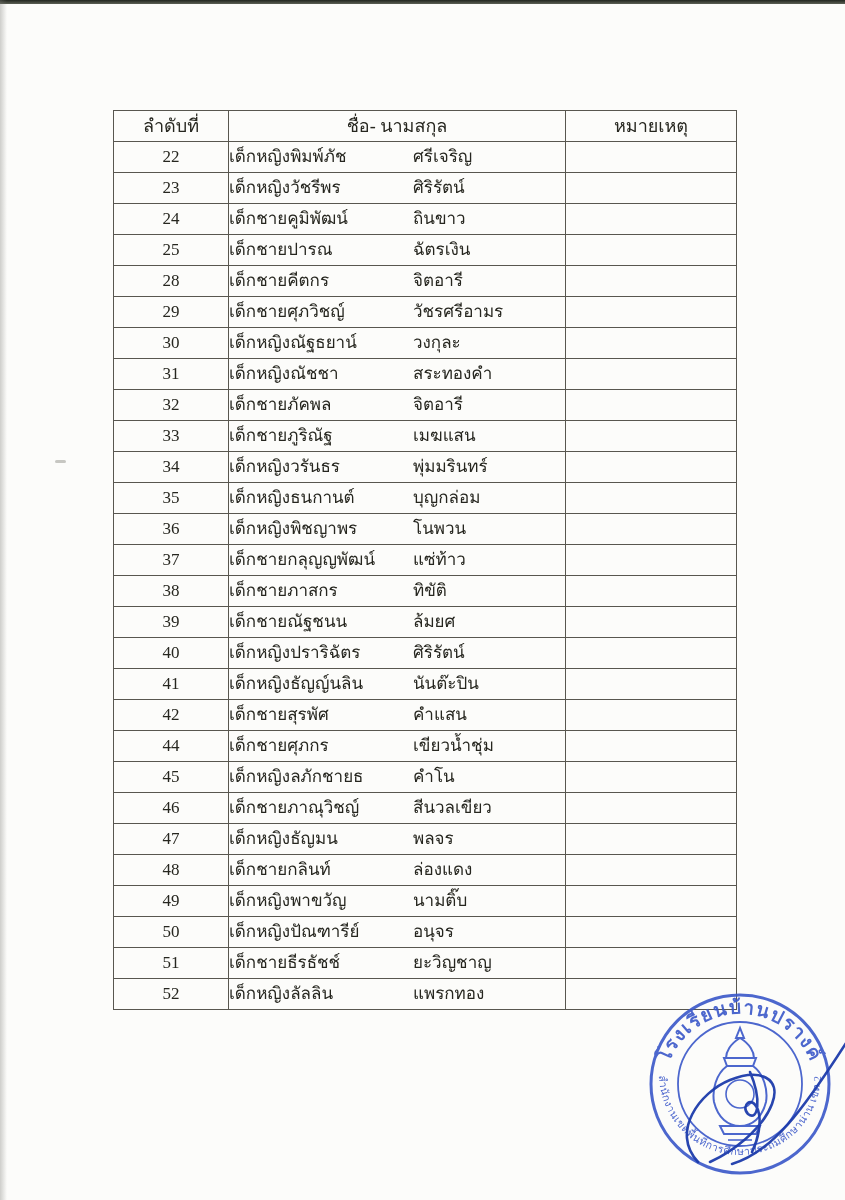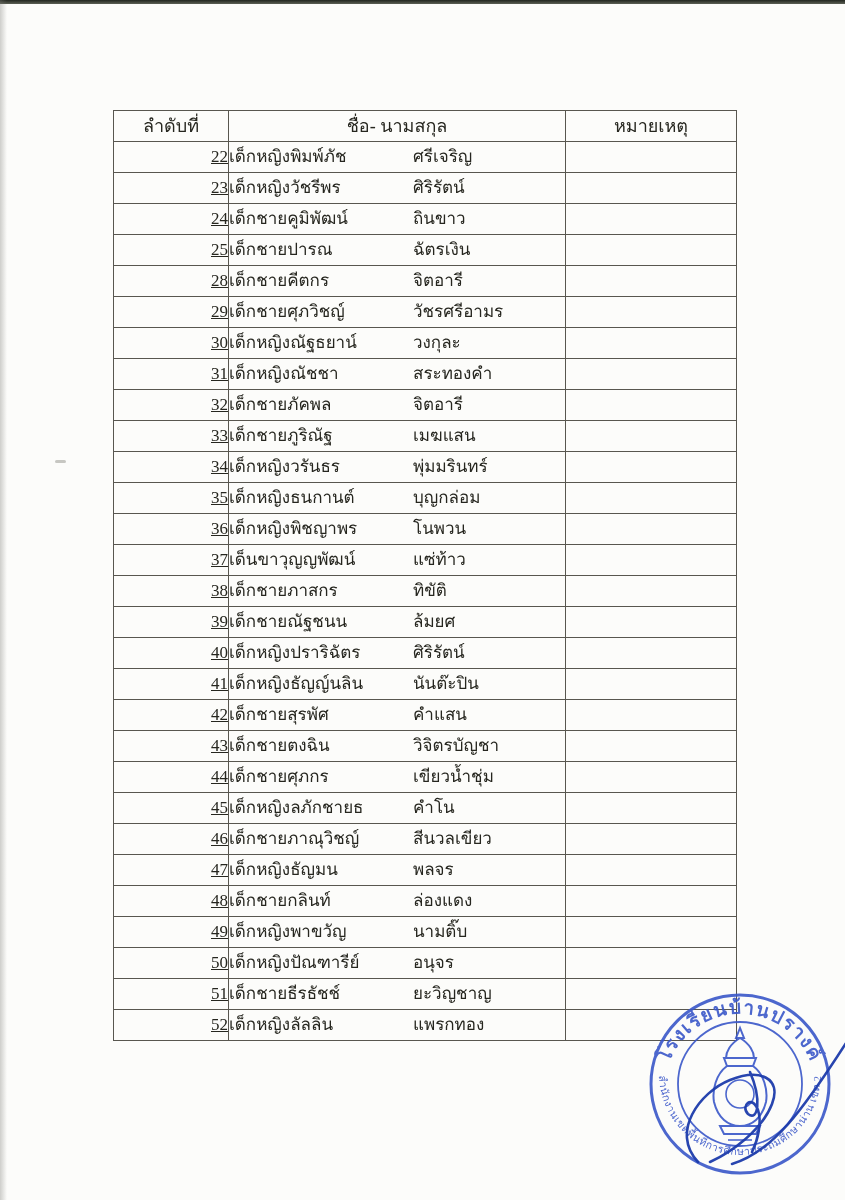--- a/index.html
+++ b/index.html
@@ -34,21 +34,21 @@
   table.students col.c-no{width:115px;}
   table.students col.c-name{width:337px;}
   table.students col.c-note{width:171px;}
   table.students th, table.students td{
     border:1.5px solid #58564f;
     height:30px;padding:0;box-sizing:border-box;
     font-size:17px;font-weight:normal;line-height:30px;
     white-space:nowrap;overflow:hidden;
   }
   table.students th{text-align:center;font-size:18px;}
-  td.no-cell{text-align:right;text-decoration:underline;}
+  td.no-cell{text-align:center;}
   td.name-cell{padding-left:9px;margin-left:36px;}
   td.name-cell .first{display:inline-block;width:184px;vertical-align:top;}
   td.name-cell .last{display:inline-block;vertical-align:top;}
   td.note-cell{}
   .stamp-wrap{
     position:absolute;left:612px;top:982px;width:240px;height:212px;
     pointer-events:none;
   }
   .stamp-wrap svg{display:block;}
 </style>
@@ -135,21 +135,21 @@
           <td class="name-cell"><span class="first">เด็กหญิงธนกานต์</span><span class="last">บุญกล่อม</span></td>
           <td class="note-cell"></td>
         </tr>
         <tr>
           <td class="no-cell">36</td>
           <td class="name-cell"><span class="first">เด็กหญิงพิชญาพร</span><span class="last">โนพวน</span></td>
           <td class="note-cell"></td>
         </tr>
         <tr>
           <td class="no-cell">37</td>
-          <td class="name-cell"><span class="first">เด็นขาวุญญพัฒน์</span><span class="last">แซ่ท้าว</span></td>
+          <td class="name-cell"><span class="first">เด็กชายกลุญญพัฒน์</span><span class="last">แซ่ท้าว</span></td>
           <td class="note-cell"></td>
         </tr>
         <tr>
           <td class="no-cell">38</td>
           <td class="name-cell"><span class="first">เด็กชายภาสกร</span><span class="last">ทิขัติ</span></td>
           <td class="note-cell"></td>
         </tr>
         <tr>
           <td class="no-cell">39</td>
           <td class="name-cell"><span class="first">เด็กชายณัฐชนน</span><span class="last">ล้มยศ</span></td>
@@ -161,25 +161,20 @@
           <td class="note-cell"></td>
         </tr>
         <tr>
           <td class="no-cell">41</td>
           <td class="name-cell"><span class="first">เด็กหญิงธัญญ์นลิน</span><span class="last">นันต๊ะปิน</span></td>
           <td class="note-cell"></td>
         </tr>
         <tr>
           <td class="no-cell">42</td>
           <td class="name-cell"><span class="first">เด็กชายสุรพัศ</span><span class="last">คำแสน</span></td>
-          <td class="note-cell"></td>
-        </tr>
-        <tr>
-          <td class="no-cell">43</td>
-          <td class="name-cell"><span class="first">เด็กชายตงฉิน</span><span class="last">วิจิตรบัญชา</span></td>
           <td class="note-cell"></td>
         </tr>
         <tr>
           <td class="no-cell">44</td>
           <td class="name-cell"><span class="first">เด็กชายศุภกร</span><span class="last">เขียวน้ำชุ่ม</span></td>
           <td class="note-cell"></td>
         </tr>
         <tr>
           <td class="no-cell">45</td>
           <td class="name-cell"><span class="first">เด็กหญิงลภักชายธ</span><span class="last">คำโน</span></td>

